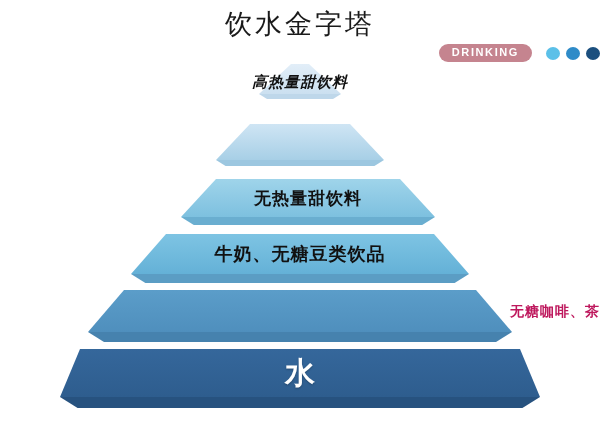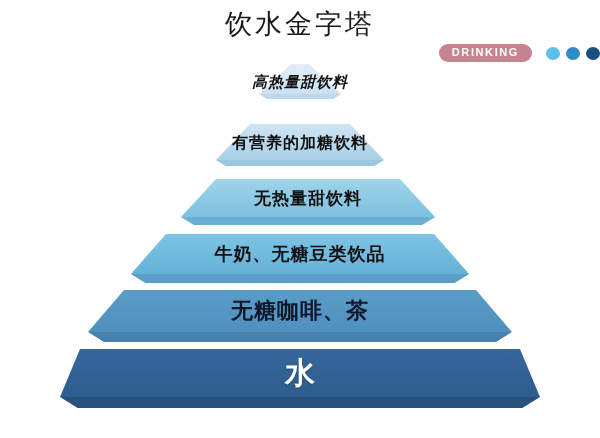--- a/index.html
+++ b/index.html
@@ -115,35 +115,34 @@
 
 <div id="pyramid">
     <div class="tier" style="top: 2px; height: 35px;">
       <div class="tier-face" style="height: 30px; background: linear-gradient(rgb(226, 238, 248) 0%, rgb(203, 224, 240) 100%); clip-path: polygon(291px 0px, 309px 0px, 341px 30px, 259px 30px);"></div>
       <div class="tier-base" style="top: 30px; height: 5px; background: rgb(190, 215, 234); clip-path: polygon(259px 0px, 341px 0px, 333px 5px, 267px 5px);"></div>
       <div class="tier-label" style="top: 9px; font-size: 15px; line-height: 17px; color: rgb(17, 17, 17); letter-spacing: 1px; font-style: italic;">高热量甜饮料</div>
     </div>
     <div class="tier" style="top: 62px; height: 42px;">
       <div class="tier-face" style="height: 36px; background: linear-gradient(rgb(207, 229, 244) 0%, rgb(167, 207, 230) 100%); clip-path: polygon(250px 0px, 350px 0px, 384px 36px, 216px 36px);"></div>
       <div class="tier-base" style="top: 36px; height: 6px; background: rgb(156, 199, 224); clip-path: polygon(216px 0px, 384px 0px, 374.4px 6px, 225.6px 6px);"></div>
-      <div class="tier-label" style="top: 10px; font-size: 16px; line-height: 18px; color: rgb(17, 17, 17); letter-spacing: 1px;">有营养的加糖饮料</div>
     </div>
     <div class="tier" style="top: 117px; height: 46px; margin-left: 8px;">
       <div class="tier-face" style="height: 38px; background: linear-gradient(rgb(159, 212, 234) 0%, rgb(125, 192, 223) 100%); clip-path: polygon(208px 0px, 392px 0px, 427px 38px, 173px 38px);"></div>
       <div class="tier-base" style="top: 38px; height: 8px; background: rgb(106, 174, 208); clip-path: polygon(173px 0px, 427px 0px, 414.2px 8px, 185.8px 8px);"></div>
       <div class="tier-label" style="top: 10px; font-size: 17px; line-height: 19px; color: rgb(17, 17, 17); letter-spacing: 1px;">无热量甜饮料</div>
     </div>
     <div class="tier" style="top: 172px; height: 45px;">
       <div class="tier-face" style="height: 40px; background: linear-gradient(rgb(126, 196, 227) 0%, rgb(100, 177, 215) 100%); clip-path: polygon(166px 0px, 434px 0px, 469px 40px, 131px 40px);"></div>
       <div class="tier-base" style="top: 40px; height: 9px; background: rgb(91, 157, 196); clip-path: polygon(131px 0px, 469px 0px, 454.6px 9px, 145.4px 9px);"></div>
       <div class="tier-label" style="top: 10px; font-size: 18px; line-height: 20px; color: rgb(17, 17, 17); letter-spacing: 1px;">牛奶、无糖豆类饮品</div>
     </div>
     <div class="tier" style="top: 228px; height: 52px;">
       <div class="tier-face" style="height: 42px; background: linear-gradient(rgb(91, 157, 201) 0%, rgb(79, 143, 189) 100%); clip-path: polygon(124px 0px, 476px 0px, 512px 42px, 88px 42px);"></div>
       <div class="tier-base" style="top: 42px; height: 10px; background: rgb(70, 130, 174); clip-path: polygon(88px 0px, 512px 0px, 496px 10px, 104px 10px);"></div>
-      <div class="tier-label" style="top: 11px; font-size: 22px; line-height: 20px; color: #0f172a; letter-spacing: 1px;">无糖咖啡、茶</div>
+      <div class="tier-label" style="top: 11px; font-size: 14px; line-height: 20px; color: #be185d; letter-spacing: 1px; text-align: right;">无糖咖啡、茶</div>
     </div>
     <div class="tier" style="top: 287px; height: 59px;">
       <div class="tier-face" style="height: 48px; background: linear-gradient(rgb(53, 103, 155) 0%, rgb(46, 93, 142) 100%); clip-path: polygon(80px 0px, 520px 0px, 540px 48px, 60px 48px);"></div>
       <div class="tier-base" style="top: 48px; height: 11px; background: rgb(39, 82, 127); clip-path: polygon(60px 0px, 540px 0px, 522.4px 11px, 77.6px 11px);"></div>
       <div class="tier-label water" style="top: 8px; font-size: 30px; line-height: 32px; color: rgb(255, 255, 255); letter-spacing: 0px;">水</div>
     </div>
   </div>
 
 </body></html>

